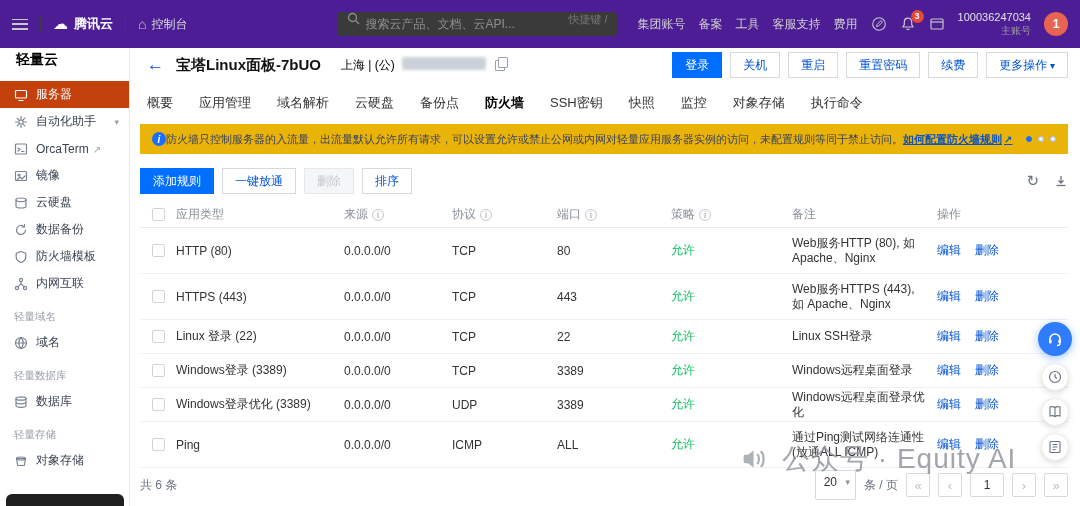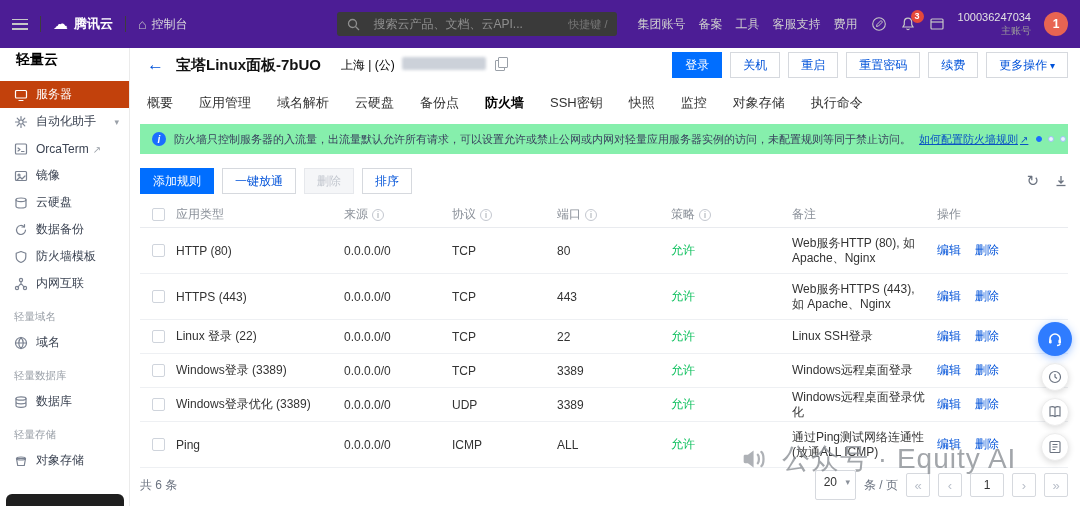--- a/index.html
+++ b/index.html
@@ -9,21 +9,21 @@
 
   
   .topbar{position:absolute;top:0;left:0;right:0;height:48px;background:#4c1d95;display:flex;align-items:center;padding:0 12px;color:#c7c7c7;font-size:12px;z-index:40}
   .burger{width:16px;height:11px;display:flex;flex-direction:column;justify-content:space-between;cursor:pointer}
   .burger i{display:block;height:1.5px;background:#c7c7c7}
   .tb-sep{width:1px;height:16px;background:#3d3d3d;margin:0 12px}
   .logo{display:flex;align-items:center;gap:6px;font-weight:bold;color:#fff;font-size:13px;cursor:pointer}
   .cloudglyph::before{content:"☁";font-size:15px;color:#fff}
   .homewrap{display:flex;align-items:center;gap:5px;color:#dedede;cursor:pointer}
   .home-ic::before{content:"⌂";font-size:14px;color:#c7c7c7}
-  .search{margin-left:150px;width:280px;height:24px;background:#3a3a3a;border-radius:3px;display:flex;align-items:center;gap:13px;padding:0 10px}
+  .search{margin-left:150px;width:280px;height:24px;background:#3a3a3a;border-radius:3px;display:flex;gap:5px;padding:0 10px}
   .search input{background:transparent;border:none;outline:none;color:#ccc;font-size:12px;flex:1;min-width:0}
   .search input::placeholder{color:#8f8f8f}
   .kbd{color:#787878;font-size:11px;white-space:nowrap}
   .tb-right{margin-left:auto;display:flex;align-items:center;gap:13px}
   .tb-item{color:#cfcfcf;cursor:pointer;white-space:nowrap}
   .tb-ic{display:inline-flex;cursor:pointer}
   .bell{position:relative}
   .badge{position:absolute;top:-6px;right:-8px;background:#e5493a;color:#fff;font-size:9px;min-width:13px;height:13px;border-radius:7px;line-height:13px;text-align:center;padding:0 2px;font-weight:bold}
   .acct{line-height:1.25;text-align:right;cursor:pointer}
   .acct .id{font-size:11px;color:#e3e3e3}
@@ -59,24 +59,24 @@
   .btn{height:26px;line-height:24px;padding:0 12px;font-size:12px;border:1px solid #d6d9de;background:#fff;color:#0052d9;border-radius:0;cursor:pointer;white-space:nowrap;text-align:center}
   .btn.primary{background:#006eff;border-color:#006eff;color:#fff}
   .btn.disabled{color:#c3c7cf;background:#f5f6f8;border-color:#e6e8ec;cursor:default}
   .btn.plain{color:#333}
   .caret::after{content:" ▾";font-size:10px}
 
   .tabs{position:absolute;top:54px;left:17px;right:12px;height:26px;display:flex;gap:26px;align-items:center;font-size:13px;color:#333}
   .tab{cursor:pointer;position:relative;white-space:nowrap}
   .tab.active{font-weight:bold;color:#000}
 
-  .banner{position:absolute;top:88px;left:10px;right:12px;height:30px;background:#86efac;display:flex;align-items:center;padding:0 12px;font-size:11px;color:#39425e;white-space:nowrap;gap:8px;overflow:hidden}
+  .banner{position:absolute;top:88px;left:10px;right:12px;height:30px;background:#eab308;display:flex;align-items:center;padding:0 12px;font-size:11px;color:#39425e;white-space:nowrap;overflow:hidden}
   .info-badge{width:14px;height:14px;border-radius:50%;background:#1a6eff;color:#fff;flex:0 0 14px;font-size:10px;font-style:italic;font-weight:bold;display:flex;align-items:center;justify-content:center}
   .info-badge::before{content:"i"}
-  .banner-link{font-weight:normal;color:#0b53c4;text-decoration:underline;cursor:pointer}
+  .banner-link{font-weight:bold;color:#0b53c4;text-decoration:underline;cursor:pointer}
   .ext2::after{content:"↗";font-size:10px;color:#0b53c4;margin-left:2px}
   .dots{display:flex;gap:6px;margin-left:auto;align-items:center;flex:0 0 auto}
   .dot{width:6px;height:6px;border-radius:50%;background:#e9f2fe;border:1px solid #9fc0f5;cursor:pointer}
   .dot.on{background:#1a6eff;border-color:#1a6eff}
 
   .toolbar{position:absolute;top:132px;left:10px;right:12px;display:flex;gap:8px;align-items:center}
   .tool-icons{margin-left:auto;display:flex;gap:15px;align-items:center}
   .ic-refresh{cursor:pointer}
   .ic-refresh::before{content:"↻";font-size:15px;color:#6b7380}
   .ic-dl{cursor:pointer;display:inline-flex}

